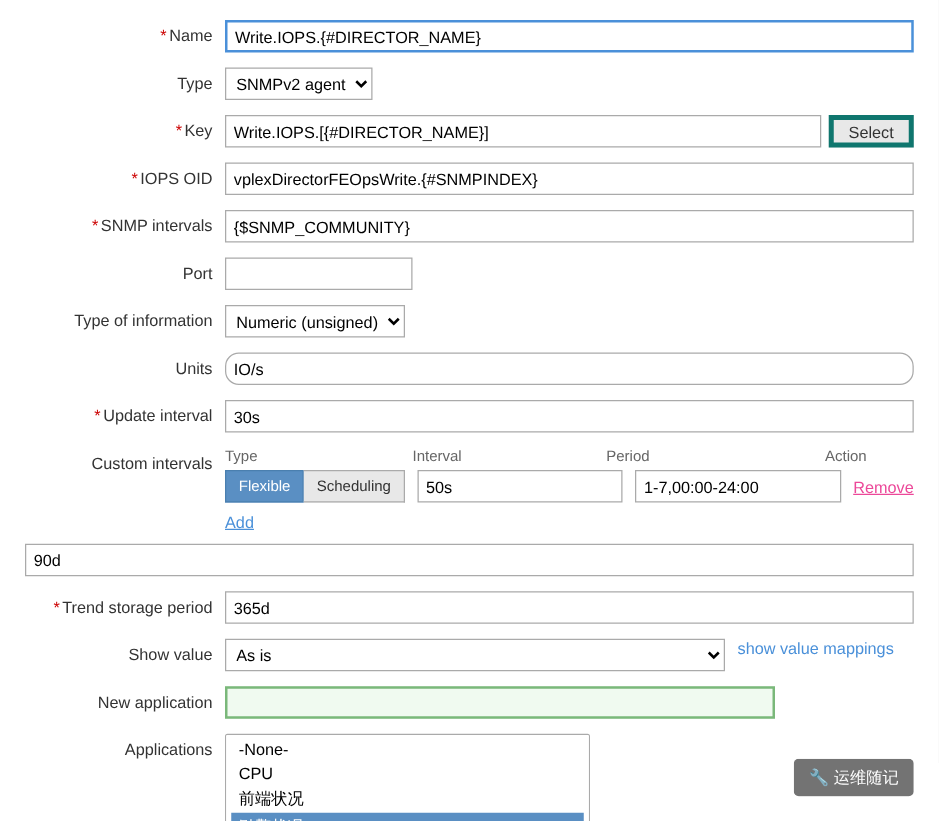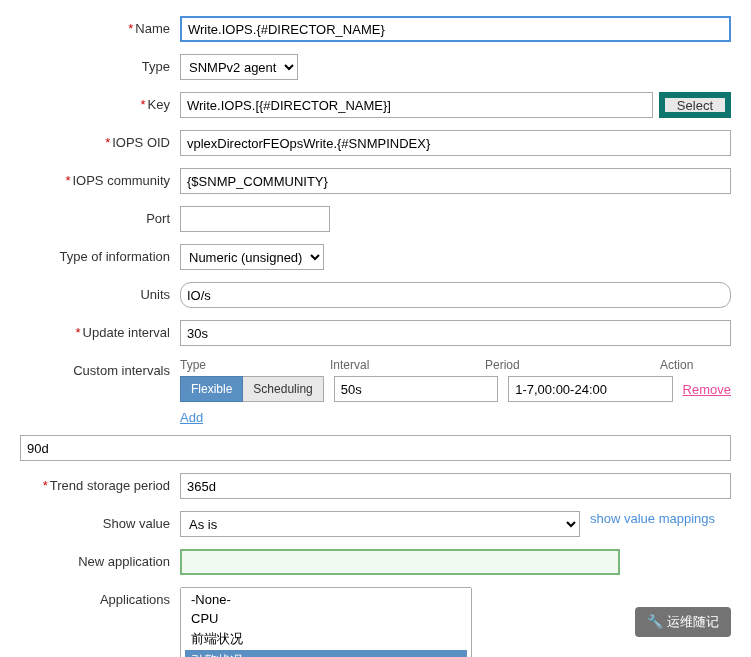--- a/index.html
+++ b/index.html
@@ -51,21 +51,21 @@
       align-items: center;
       gap: 6px;
     }
     .input-with-btn input[type="text"] {
       flex: 1;
     }
     .btn-select {
       height: 26px;
       padding: 0 12px;
       background: #e8e8e8;
-      border: 6px solid #0f766e;
+      border: 4px solid #0f766e;
       font-size: 13px;
       cursor: pointer;
       white-space: nowrap;
       color: #333;
     }
     select {
       height: 26px;
       border: 1px solid #aaa;
       padding: 2px 4px;
       font-size: 13px;
@@ -242,21 +242,21 @@
     <div class="form-label">
       <span class="required">*</span><span>IOPS OID</span>
     </div>
     <div class="form-control">
       <input type="text" value="vplexDirectorFEOpsWrite.{#SNMPINDEX}" style="">
     </div>
   </div>
 
   <div class="form-row">
     <div class="form-label">
-      <span class="required">*</span><span>IOPS community</span>
+      <span class="required">*</span><span>SNMP intervals</span>
     </div>
     <div class="form-control">
       <input type="text" value="{$SNMP_COMMUNITY}" style="">
     </div>
   </div>
 
   <div class="form-row">
     <div class="form-label">
       <span>Port</span>
     </div>

